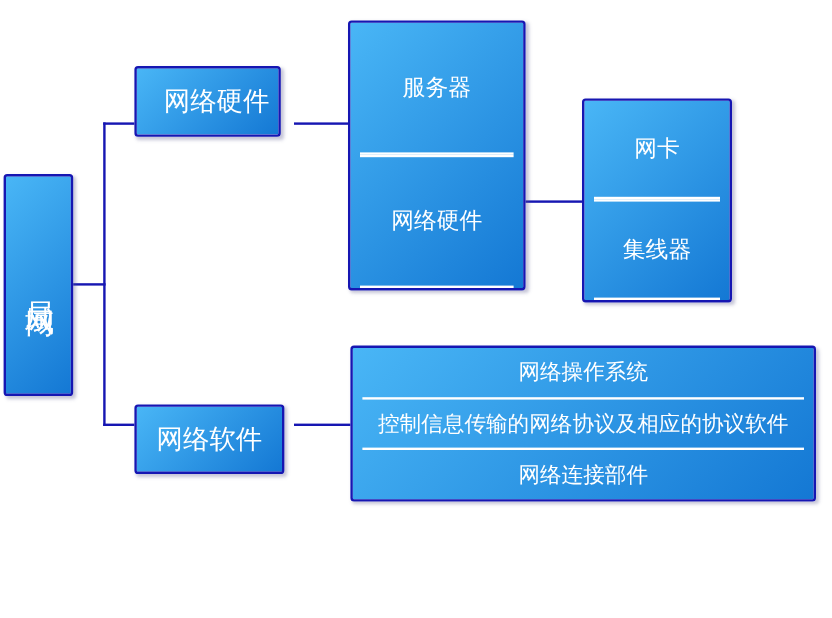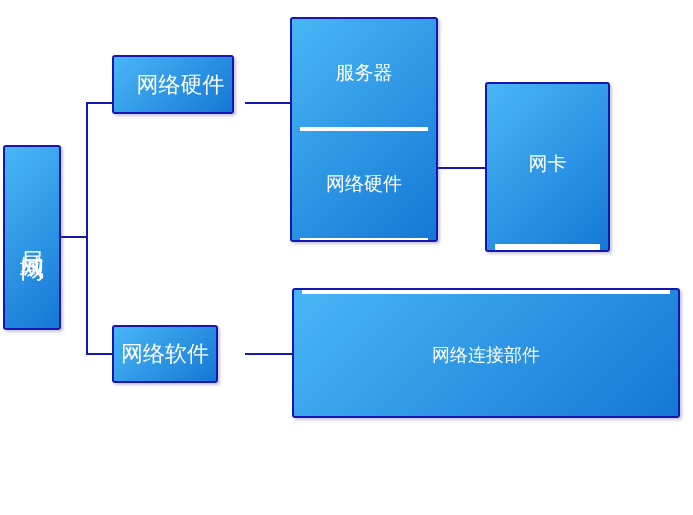--- a/index.html
+++ b/index.html
@@ -92,26 +92,29 @@
     <div class="divider"></div>
     <div class="divider"></div>
     <div class="row">网络硬件</div>
     <div class="divider"></div>
   </div>
 
   <div class="node group" style="left:485px; top:82px; width:125px; height:170px;">
     <div class="row">网卡</div>
     <div class="divider"></div>
     <div class="divider"></div>
+    <div class="row">集线器</div>
     <div class="divider"></div>
   </div>
 
-  <div class="node label-box" style="left:112px; top:325px; width:106px; height:58px;">
+  <div class="node label-box" style="left:112px; top:337px; width:125px; height:58px;">
     <span>网络软件</span>
   </div>
 
   <div class="node group small-rows" style="left:292px; top:288px; width:388px; height:130px;">
+    <div class="row">网络操作系统</div>
     <div class="divider"></div>
+    <div class="row">控制信息传输的网络协议及相应的协议软件</div>
     <div class="divider"></div>
     <div class="row">网络连接部件</div>
   </div>
 
 </div>
 
 </body></html>

